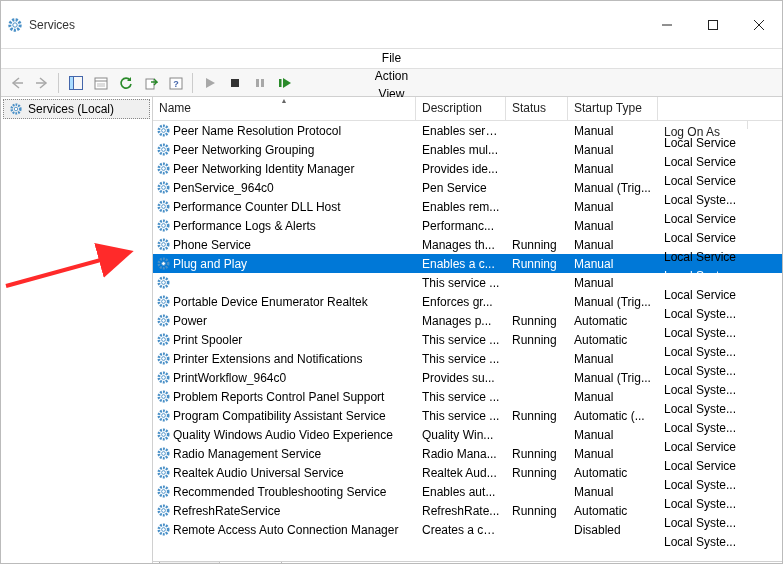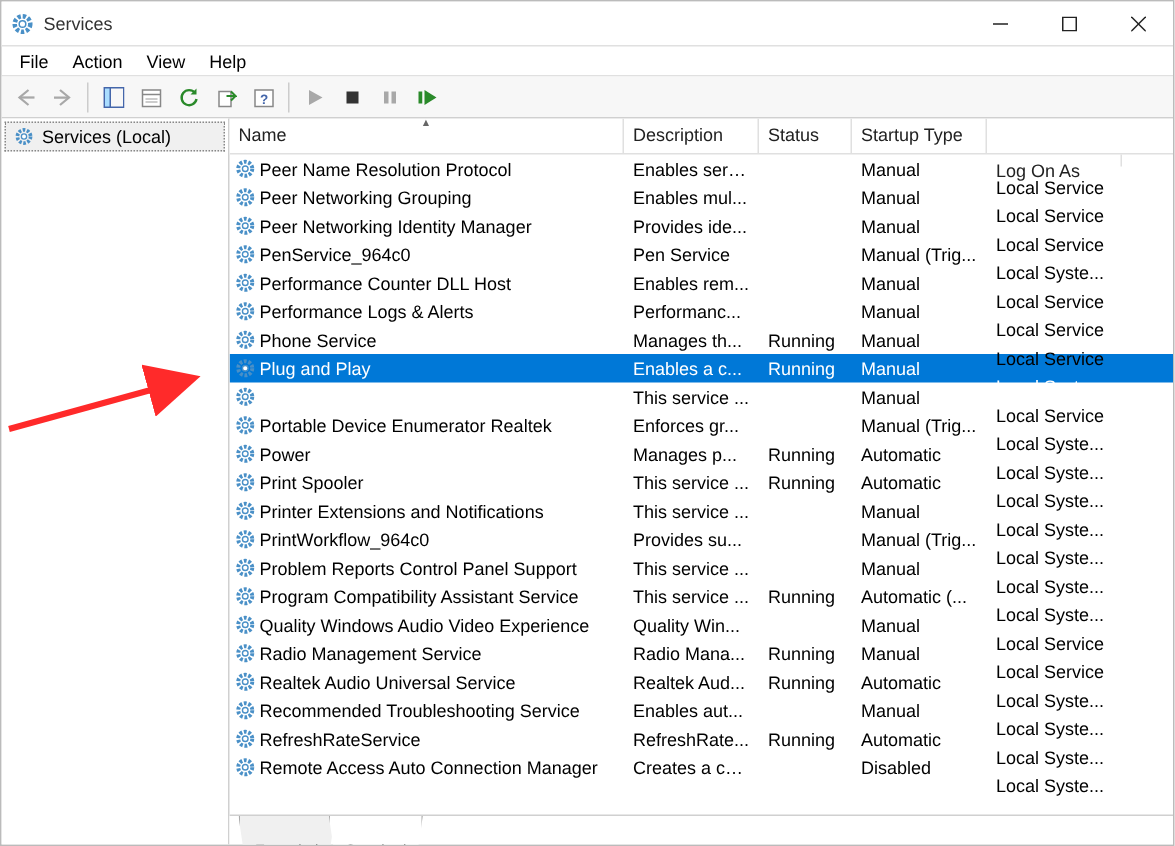--- a/index.html
+++ b/index.html
@@ -11,21 +11,21 @@
     width: 783px;
     height: 564px;
     overflow: hidden;
     border: 1px solid #bbb;
     position: relative;
   }
   
   .titlebar {
     display: flex;
     align-items: center;
-    height: 30px;
+    height: 48px;
     background: #fff;
     border-bottom: 1px solid #e0e0e0;
   }
   .titlebar .app-icon {
     width: 16px; height: 16px;
     margin: 0 6px;
     display: inline-flex; align-items: center; justify-content: center;
   }
   .titlebar .title {
     flex: 1;
@@ -37,20 +37,21 @@
     display: flex; align-items: center; justify-content: center;
     color: #222;
   }
   
   .menubar {
     display: flex;
     height: 20px;
     align-items: center;
     padding: 0 4px;
     border-bottom: 1px solid #e0e0e0;
+    flex-direction: column;
   }
   .menubar .menu-item { padding: 2px 8px; }
   
   .toolbar {
     display: flex;
     height: 28px;
     align-items: center;
     padding: 0 4px;
     gap: 2px;
     border-bottom: 1px solid #d0d0d0;

